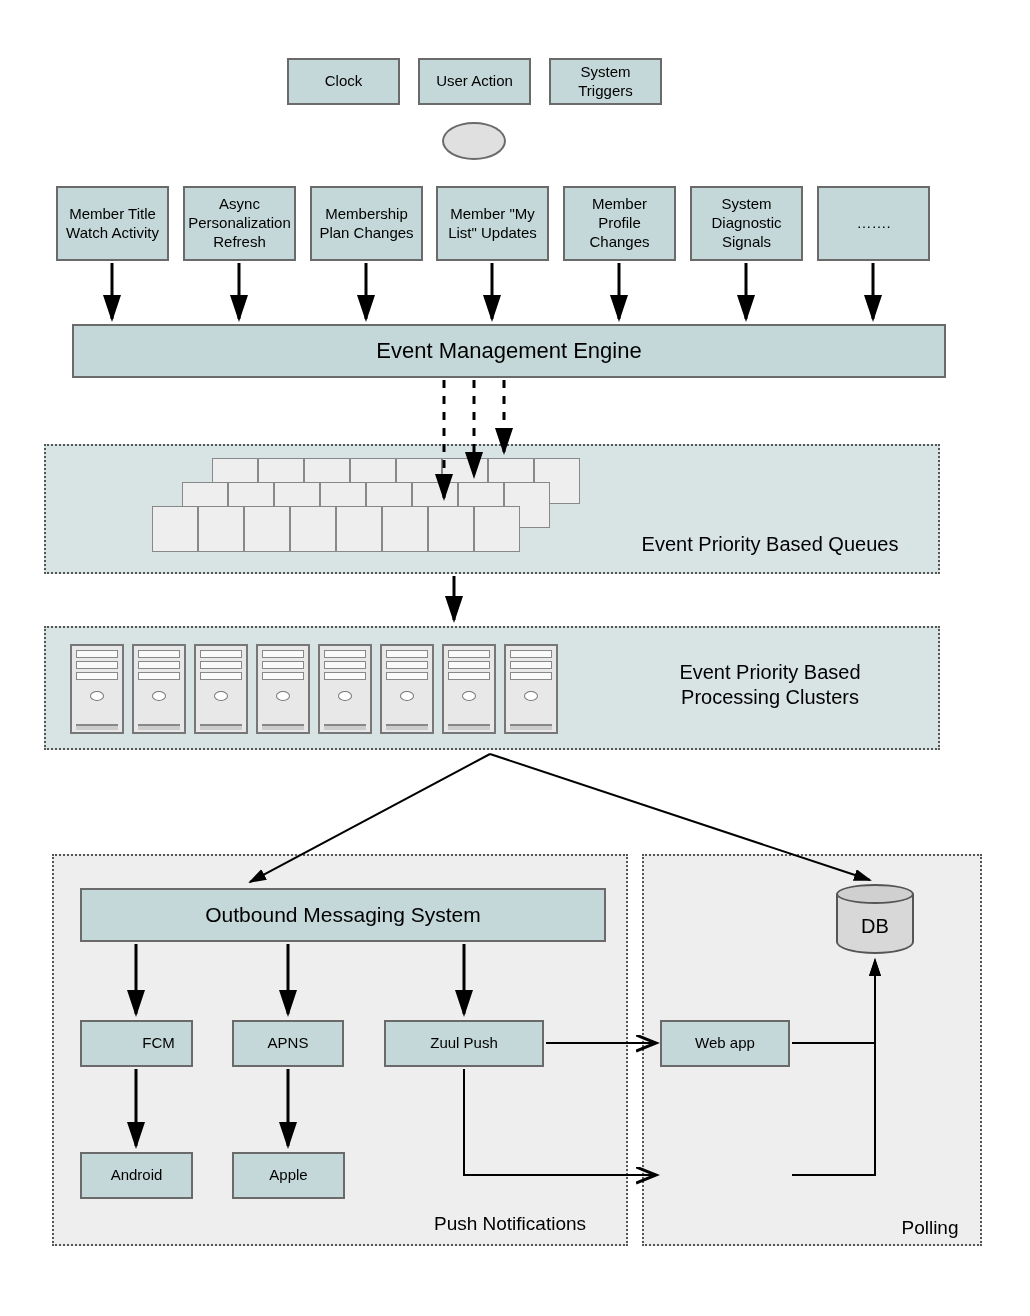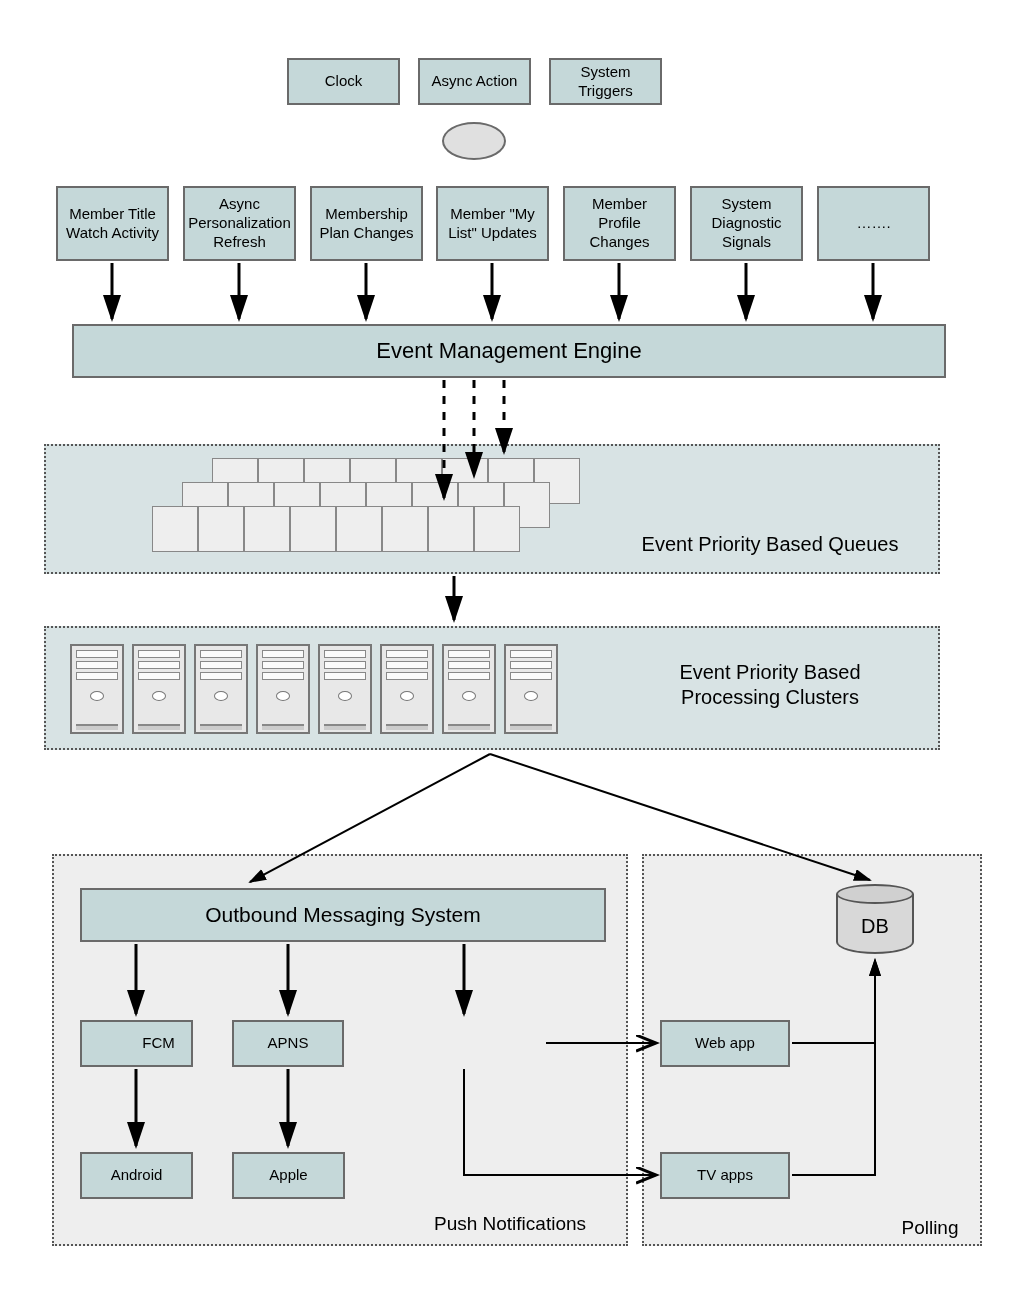--- a/index.html
+++ b/index.html
@@ -89,21 +89,21 @@
 </style>
 </head>
 <body>
 
 <div class="canvas">
 
   <div class="box" style="left:287px; top:58px; width:113px; height:47px;">
       <span>Clock</span>
     </div>
   <div class="box" style="left:418px; top:58px; width:113px; height:47px;">
-      <span>Async Action</span>
+      <span>User Action</span>
     </div>
   <div class="box" style="left:549px; top:58px; width:113px; height:47px; white-space:pre-line;"><span>System
 Triggers</span></div>
 
   <div class="ellipse" style="left:442px; top:122px; width:64px; height:38px;"></div>
 
   <div class="box" style="left:56px;  top:186px; width:113px; height:75px;">
       <span>Member Title Watch Activity</span>
     </div>
   <div class="box" style="left:183px; top:186px; width:113px; height:75px;">
@@ -240,32 +240,32 @@
         <span>DB</span>
       </div>
   </div>
 
   <div class="box" style="left:80px;  top:1020px; width:113px; height:47px;padding-left:48px;">
       <span>FCM</span>
     </div>
   <div class="box" style="left:232px; top:1020px; width:112px; height:47px;">
       <span>APNS</span>
     </div>
+  <div class="box" style="left:384px; top:1020px; width:160px; height:47px;">
+      <span>Zuul Push</span>
+    </div>
   <div class="box" style="left:660px; top:1020px; width:130px; height:47px;">
       <span>Web app</span>
     </div>
 
   <div class="box" style="left:80px;  top:1152px; width:113px; height:47px;text-align:right;">
       <span>Android</span>
     </div>
   <div class="box" style="left:232px; top:1152px; width:113px; height:47px;">
       <span>Apple</span>
-    </div>
-  <div class="box" style="left:660px; top:1152px; width:130px; height:47px;">
-      <span>TV apps</span>
     </div>
 
   <svg class="arrows" width="1030" height="1316">
     <defs>
       <marker id="arrow" markerWidth="10" markerHeight="10" refX="8" refY="3" orient="auto" markerUnits="strokeWidth">
         <path d="M0,0 L0,6 L9,3 z" fill="#000"></path>
       </marker>
       <marker id="arrow-open" markerWidth="12" markerHeight="12" refX="9" refY="4" orient="auto" markerUnits="strokeWidth">
         <path d="M0,0 L10,4 L0,8" fill="none" stroke="#000" stroke-width="1.5"></path>
       </marker>

